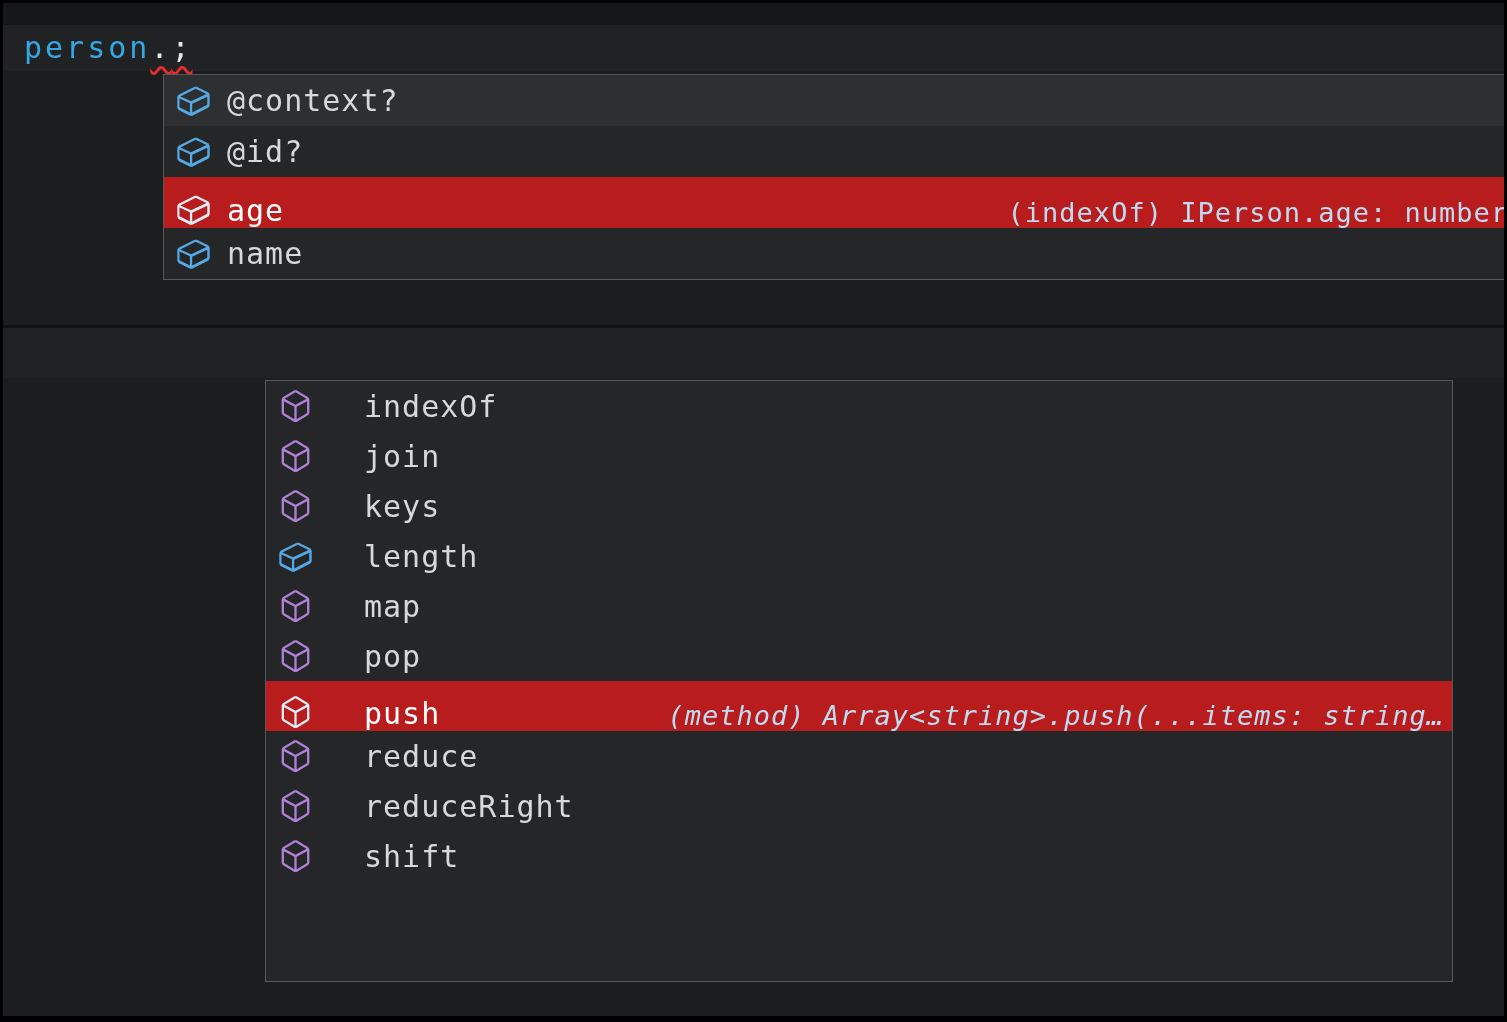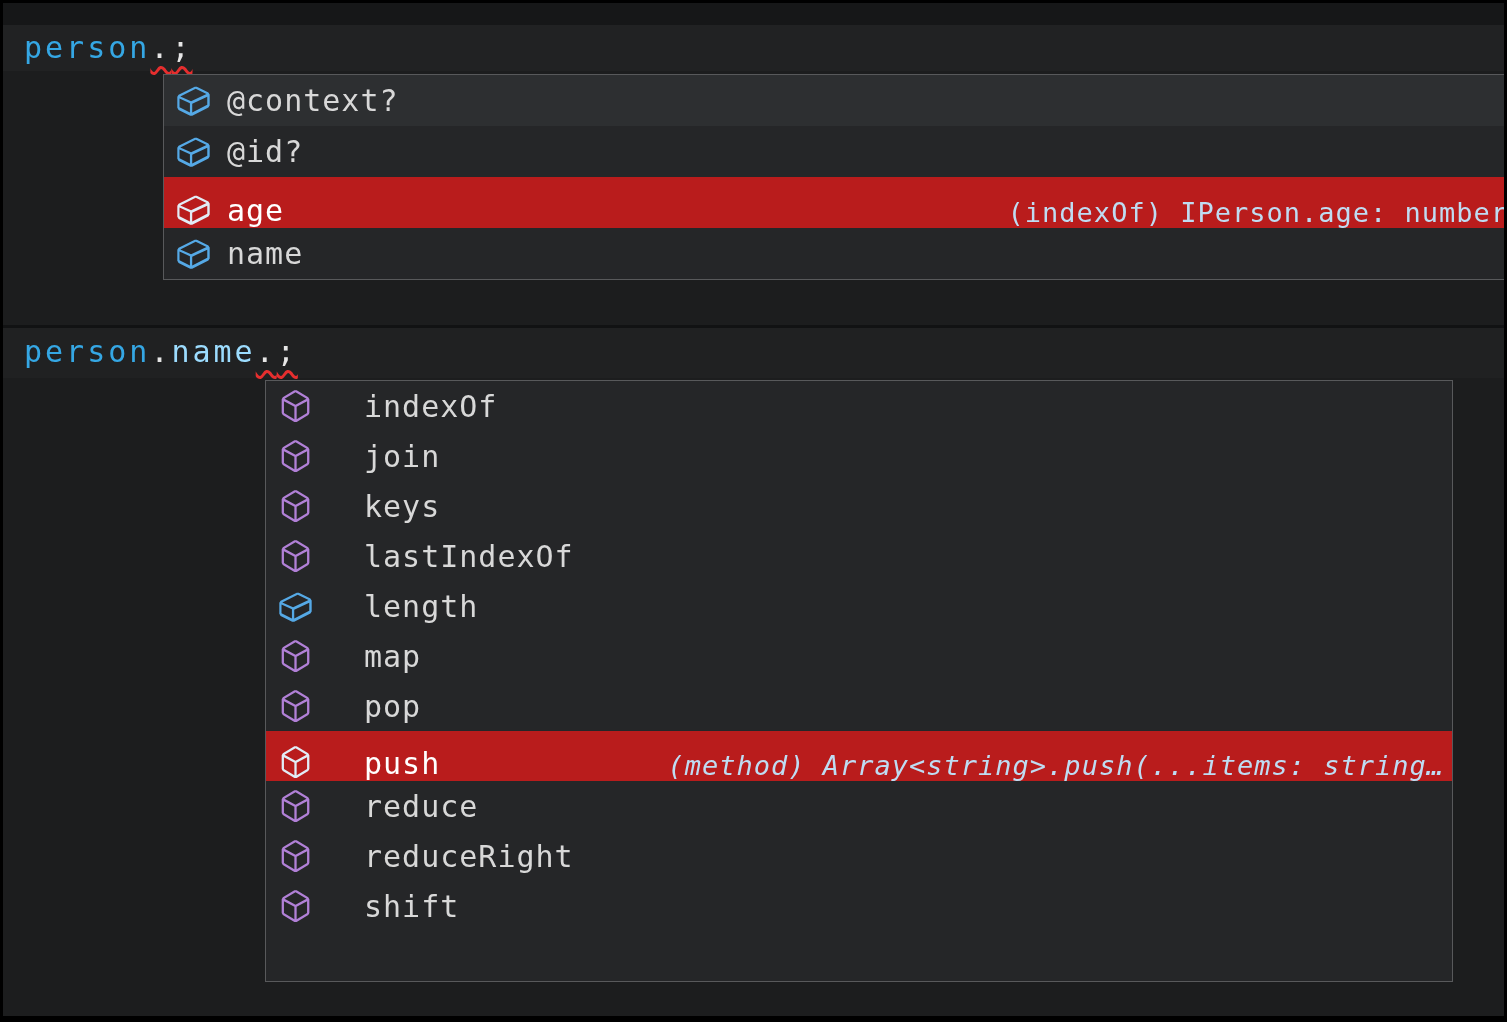--- a/index.html
+++ b/index.html
@@ -49,21 +49,20 @@
 <div class="frame">
   <div class="screen">
 
     <div class="top-strip"></div>
     <div class="line-band-1"></div>
     <div class="section-divider"></div>
     <div class="line-band-2"></div>
 
     <div class="code-line code-line-1"><span class="tok-var">person</span><span class="tok-punc sq">.</span><span class="tok-punc sq">;</span></div>
 
-    <div class="code-line code-line-2"><span class="tok-var">person</span><span class="tok-punc">.</span><span class="tok-prop">name</span><span class="tok-punc sq">.</span><span class="tok-punc sq">;</span></div>
 
     <div class="suggest suggest-1">
         <div class="row hover">
           <span class="icon">
             <svg viewBox="0 0 16 16">
               <path fill="#55A9E6" d="M14.45 4.5l-5-2.5h-.9l-7 3.5-.55.9v4.77l.55.9 5 2.5h.9l7-3.5.55-.9V5.4l-.55-.9zm-8 8.64l-4.5-2.25V7.17l4.5 2v3.97zm.5-4.8L2.29 6.23l6.66-3.34 4.67 2.34-6.67 3.11zm7 1.55l-6.5 3.25V9.36l6.5-3v3.53z"></path>
             </svg>
           </span>
           <span class="label">@context?</span>
         </div>
@@ -115,28 +114,20 @@
           <span class="icon">
             <svg viewBox="0 0 16 16">
               <path fill="#B180D7" d="M13.51 4l-5-3h-1l-5 3-.49.86v6l.49.85 5 3h1l5-3 .49-.85v-6L13.51 4zm-6 9.56l-4.5-2.7V5.7l4.5 2.45v5.41zM3.27 4.7l4.74-2.84 4.74 2.84-4.74 2.59L3.27 4.7zm9.73 6.16l-4.5 2.7V8.15l4.5-2.45v5.16z"></path>
             </svg>
           </span>
           <span class="label">keys</span>
         </div>
         <div class="row">
           <span class="icon">
             <svg viewBox="0 0 16 16">
-              <path fill="#B180D7" d="M13.51 4l-5-3h-1l-5 3-.49.86v6l.49.85 5 3h1l5-3 .49-.85v-6L13.51 4zm-6 9.56l-4.5-2.7V5.7l4.5 2.45v5.41zM3.27 4.7l4.74-2.84 4.74 2.84-4.74 2.59L3.27 4.7zm9.73 6.16l-4.5 2.7V8.15l4.5-2.45v5.16z"></path>
-            </svg>
-          </span>
-          <span class="label">lastIndexOf</span>
-        </div>
-        <div class="row">
-          <span class="icon">
-            <svg viewBox="0 0 16 16">
               <path fill="#55A9E6" d="M14.45 4.5l-5-2.5h-.9l-7 3.5-.55.9v4.77l.55.9 5 2.5h.9l7-3.5.55-.9V5.4l-.55-.9zm-8 8.64l-4.5-2.25V7.17l4.5 2v3.97zm.5-4.8L2.29 6.23l6.66-3.34 4.67 2.34-6.67 3.11zm7 1.55l-6.5 3.25V9.36l6.5-3v3.53z"></path>
             </svg>
           </span>
           <span class="label">length</span>
         </div>
         <div class="row">
           <span class="icon">
             <svg viewBox="0 0 16 16">
               <path fill="#B180D7" d="M13.51 4l-5-3h-1l-5 3-.49.86v6l.49.85 5 3h1l5-3 .49-.85v-6L13.51 4zm-6 9.56l-4.5-2.7V5.7l4.5 2.45v5.41zM3.27 4.7l4.74-2.84 4.74 2.84-4.74 2.59L3.27 4.7zm9.73 6.16l-4.5 2.7V8.15l4.5-2.45v5.16z"></path>
             </svg>

